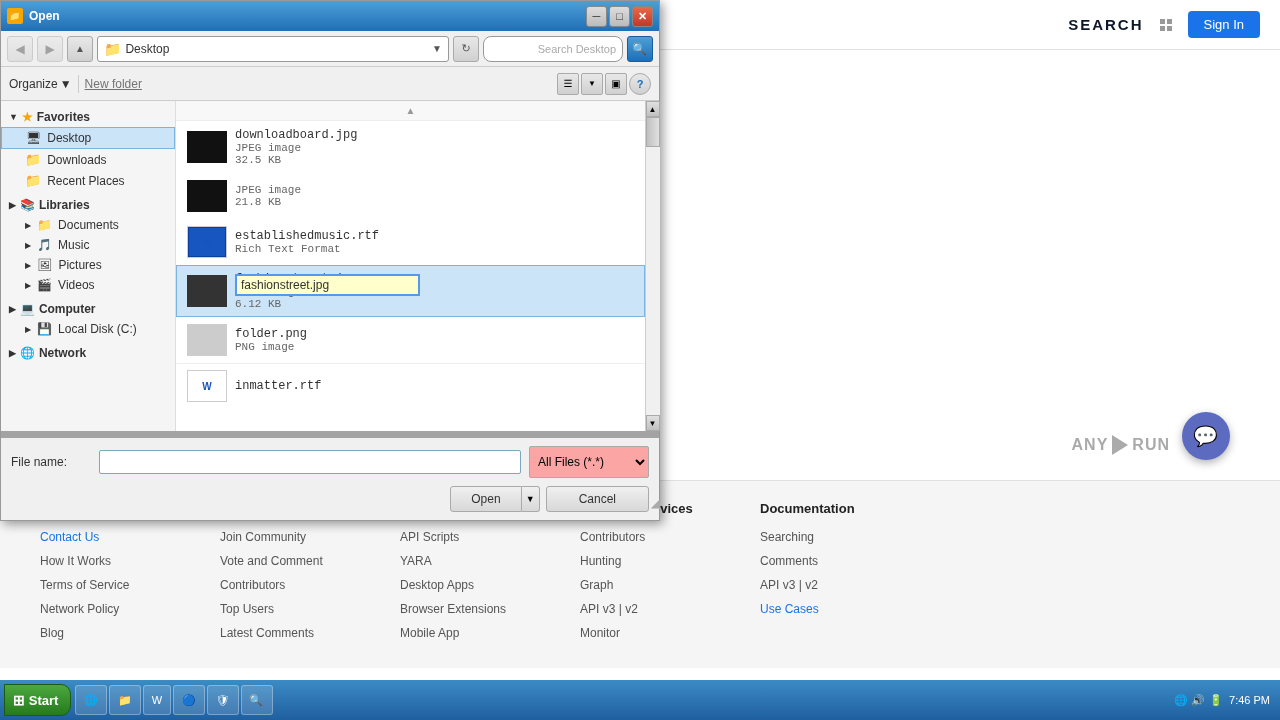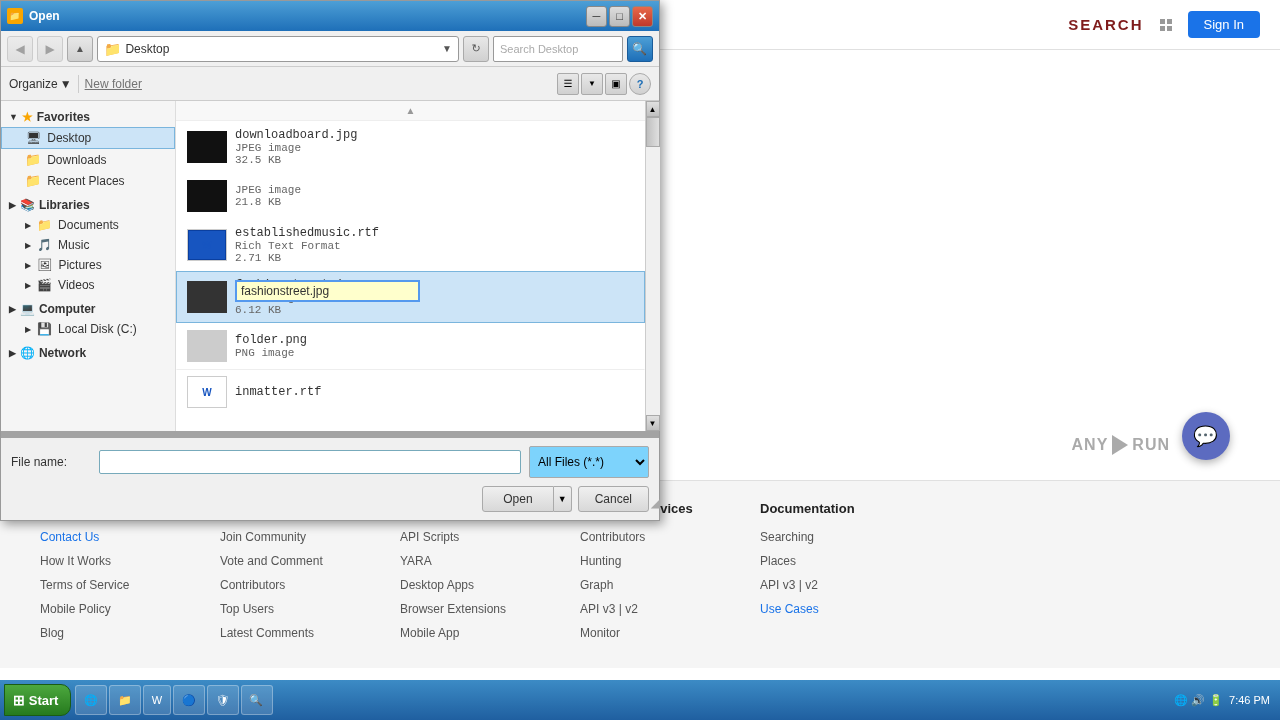--- a/index.html
+++ b/index.html
@@ -202,30 +202,31 @@
       border: 1px solid #aaa;
       border-radius: 3px;
       display: flex;
       align-items: center;
       justify-content: center;
       cursor: pointer;
     }
 
     .search-box {
       height: 26px;
-      width: 130px;
+      width: 140px;
       background: #fff;
       border: 1px solid #999;
-      border-radius: 2px;
+      border-radius: 8px;
       padding: 0 6px;
       display: flex;
       align-items: center;
       gap: 4px;
       font-size: 12px;
       color: #999;
+      justify-content: flex-end;
     }
 
     .search-icon-btn {
       width: 26px;
       height: 26px;
       background: linear-gradient(to bottom, #4d9fd6, #1e6fb8);
       border: 1px solid #1a5c9a;
       border-radius: 3px;
       display: flex;
       align-items: center;
@@ -469,21 +470,21 @@
       font-size: 12px;
       background: #fff;
     }
 
     .filetype-select {
       height: 32px;
       border: 1px solid #aaa;
       border-radius: 2px;
       padding: 0 4px;
       font-size: 12px;
-      background: #7dd3fc;
+      background: #fca5a5;
       min-width: 120px;
     }
 
     .dialog-buttons {
       display: flex;
       justify-content: flex-end;
       gap: 6px;
     }
 
     .open-btn-group {
@@ -510,21 +511,21 @@
       border-radius: 0 3px 3px 0;
       cursor: pointer;
       display: flex;
       align-items: center;
       justify-content: center;
       font-size: 9px;
     }
 
     .cancel-btn {
       height: 26px;
-      padding: 0 16px;
+      padding: 0 32px;
       background: linear-gradient(to bottom, #f0f0f0, #d8d8d8);
       border: 1px solid #aaa;
       border-radius: 3px;
       font-size: 12px;
       cursor: pointer;
       color: #333;
     }
 
     
     .resize-grip {
@@ -660,40 +661,40 @@
     }
 
   </style>
 </head>
 <body>
 
 <div class="vt-website">
   <div class="vt-header">
     <span style="font-size:18px;font-weight:bold;color:#666;">VirusTotal</span>
     <div style="margin-left:auto;display:flex;align-items:center;gap:16px;">
-      <span style="font-size:15px;font-weight:bold;color:#7f1d1d;letter-spacing:2px;">SEARCH</span>
+      <span style="font-size:15px;font-weight:bold;color:#0f172a;letter-spacing:2px;">SEARCH</span>
       <div style="display:grid;grid-template-columns:5px 5px;grid-template-rows:5px 5px;gap:2px;">
         <div style="background:#999;"></div>
           <div style="background:#999;"></div>
         <div style="background:#999;"></div>
           <div style="background:#999;"></div>
       </div>
       <button class="sign-in-btn">Sign In</button>
     </div>
   </div>
   <div class="vt-body" style="height:calc(100% - 50px - 200px);"></div>
   <div class="vt-footer">
     <div class="vt-footer-grid">
 
       <div class="vt-col">
         <h4>VirusTotal</h4>
         <a href="#" class="highlight">Contact Us</a>
         <a href="#">How It Works</a>
         <a href="#">Terms of Service</a>
-        <a href="#">Mobile Policy</a>
+        <a href="#">Network Policy</a>
         <a href="#">Blog</a>
       </div>
 
       <div class="vt-col">
         <h4>Community</h4>
         <a href="#">Join Community</a>
         <a href="#">Vote and Comment</a>
         <a href="#">Contributors</a>
         <a href="#">Top Users</a>
         <a href="#">Latest Comments</a>
@@ -713,21 +714,21 @@
         <a href="#">Contributors</a>
         <a href="#">Hunting</a>
         <a href="#">Graph</a>
         <a href="#">API v3 | v2</a>
         <a href="#">Monitor</a>
       </div>
 
       <div class="vt-col">
         <h4>Documentation</h4>
         <a href="#">Searching</a>
-        <a href="#">Places</a>
+        <a href="#">Comments</a>
         <a href="#">API v3 | v2</a>
         <a href="#" class="use-cases">Use Cases</a>
       </div>
     </div>
   </div>
 
   <div class="chat-fab">💬</div>
 
   <div class="anyrun-watermark">
     <span>ANY</span>
@@ -882,21 +883,20 @@
             </div>
           </div>
 
           <div class="file-item">
             <div class="file-thumb rtf" style="width:40px;height:32px;background:#fff;border:1px solid #ccc;display:flex;">
               <div class="word-icon" style="width:100%;height:100%;font-size:10px;font-weight:bold;color:#1755c0;display:flex;align-items:center;justify-content:center;">W</div>
             </div>
             <div class="file-info">
               <div class="file-name">establishedmusic.rtf</div>
               <div class="file-type">Rich Text Format</div>
-              <div class="file-size">2.71 KB</div>
             </div>
           </div>
 
           <div class="file-item selected-file" style="position:relative;">
             <div class="file-thumb" style="background:#333;"></div>
             <div class="file-info">
               <div class="file-name">fashionstreet.jpg</div>
               <div class="file-type">JPEG image</div>
               <div class="file-size">6.12 KB</div>
             </div>

